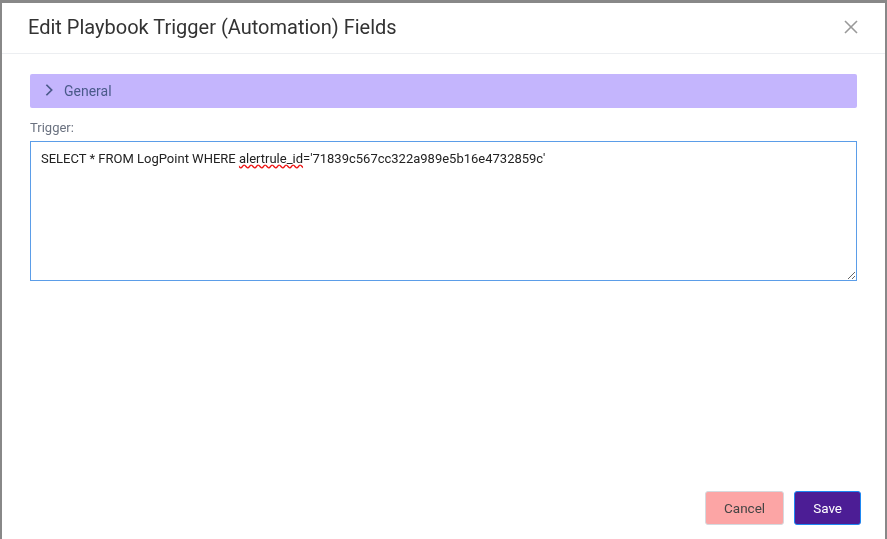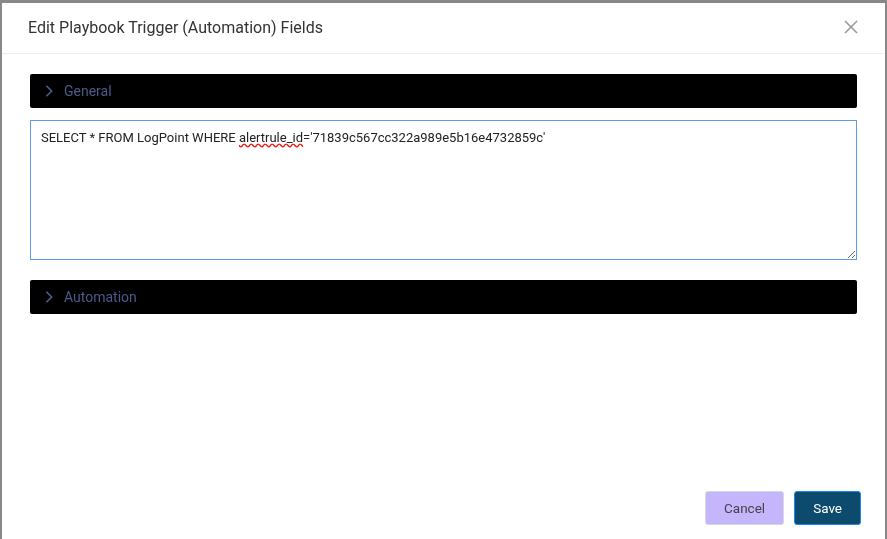--- a/index.html
+++ b/index.html
@@ -24,21 +24,21 @@
       position: relative;
     }
     .modal-header {
       padding: 12px 20px 14px 26px;
       display: flex;
       justify-content: space-between;
       align-items: center;
       border-bottom: 1px solid #eceef1;
     }
     .modal-title {
-      font-size: 16px;
+      font-size: 20px;
       font-weight: 400;
       color: #333;
       text-align: right;
     }
     .close-btn {
       background: none;
       border: none;
       cursor: pointer;
       padding: 4px;
       color: #999;
@@ -49,24 +49,23 @@
     .close-btn svg {
       width: 16px;
       height: 16px;
     }
     .modal-body {
       padding: 20px 28px 0 28px;
       flex: 1;
       overflow: auto;
     }
     .section-header {
-      background: #000000;
+      background: #c4b5fd;
       padding: 9px 12px;
       display: flex;
-      align-items: center;
       cursor: pointer;
       margin-bottom: 12px;
       border-radius: 2px;
     }
     .section-header .chevron {
       width: 14px;
       height: 14px;
       margin-right: 8px;
       flex-shrink: 0;
     }
@@ -111,26 +110,26 @@
     }
     .btn {
       padding: 8px 18px;
       font-size: 13.5px;
       border-radius: 3px;
       cursor: pointer;
       border: 1px solid transparent;
       font-family: inherit;
     }
     .btn-secondary {
-      background: #c4b5fd;
+      background: #fca5a5;
       color: #444;
       border-color: #d5d9de;
     }
     .btn-primary {
-      background: #0c4a6e;
+      background: #4c1d95;
       color: #fff;
       border-color: #1e88f2;
     }
     .ta-container {
       position: relative;
       text-decoration: underline;
     }
     .overlay-text {
       position: absolute;
       top: 0;
@@ -165,32 +164,27 @@
 
     <div class="section-header">
       <svg class="chevron" viewBox="0 0 16 16">
         <polyline points="5,2 11,8 5,14" fill="none" stroke="#4a5a8a" stroke-width="2"></polyline>
       </svg>
       <span class="section-title">General</span>
     </div>
 
 
     <div class="textarea-wrap">
+      <label class="field-label">Trigger:</label>
       <div class="ta-container">
         <textarea class="trigger-textarea real-ta" spellcheck="false" style="">SELECT * FROM LogPoint WHERE alertrule_id='71839c567cc322a989e5b16e4732859c'</textarea>
         <div class="overlay-text"><span>SELECT * FROM LogPoint WHERE </span><span class="squiggly">alertrule_id</span><span>='71839c567cc322a989e5b16e4732859c'</span></div>
       </div>
     </div>
 
-    <div class="section-header">
-      <svg class="chevron" viewBox="0 0 16 16">
-        <polyline points="5,2 11,8 5,14" fill="none" stroke="#4a5a8a" stroke-width="2"></polyline>
-      </svg>
-      <span class="section-title">Automation</span>
-    </div>
 
   </div>
 
   <div class="modal-footer">
     <button class="btn btn-secondary">Cancel</button>
     <button class="btn btn-primary">Save</button>
   </div>
 </div>
 
 </body></html>

